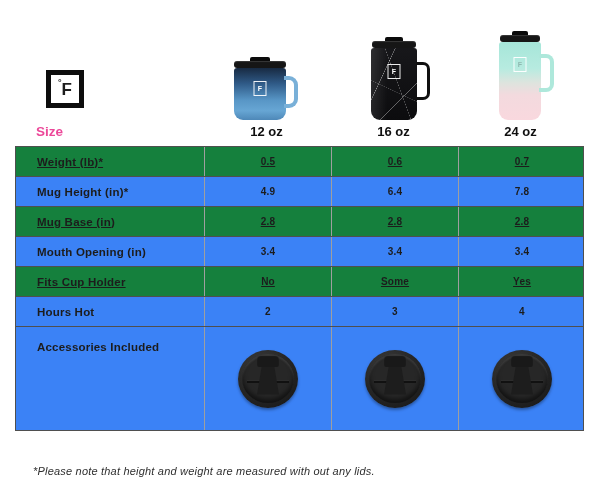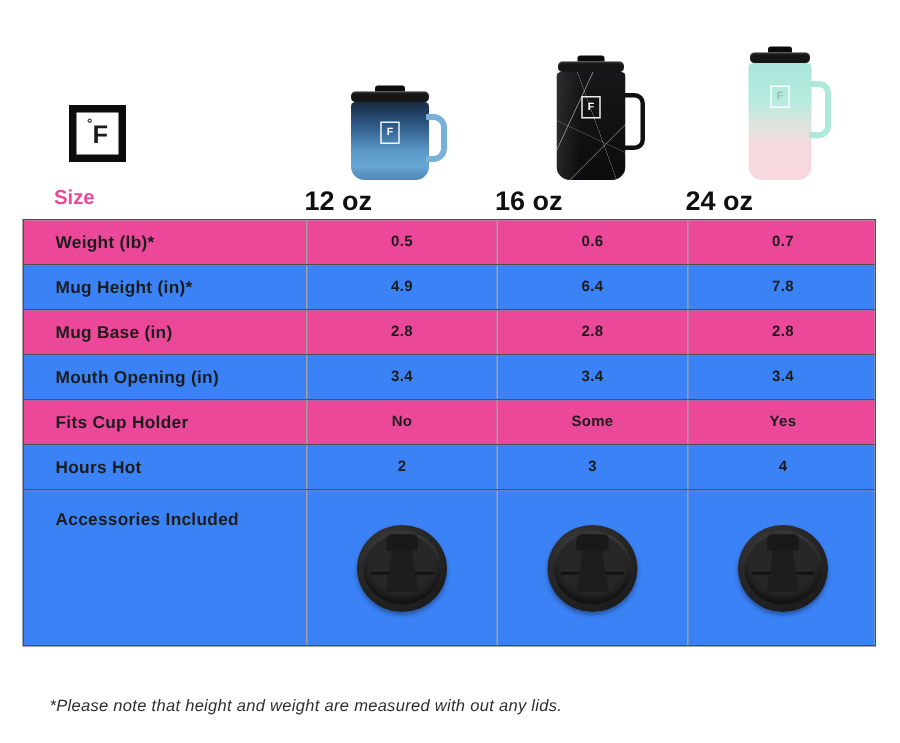--- a/index.html
+++ b/index.html
@@ -10,21 +10,21 @@
   
   .logo-box{
     position:absolute;left:46px;top:70px;width:28px;height:28px;
     border:5px solid #0d0d0d;background:#fff;
     display:flex;align-items:center;justify-content:center;
   }
   .logo-deg{font-size:9px;font-weight:bold;align-self:flex-start;margin-top:3px;line-height:1;}
   .logo-letter{font-size:17px;font-weight:bold;line-height:1;}
   
   .size-label{position:absolute;left:36px;top:124px;font-size:13.5px;font-weight:bold;color:#ec4899;}
-  .col-label{position:absolute;top:124px;width:127px;font-size:18px;font-weight:bold;color:#0f0f0f;}
+  .col-label{position:absolute;top:124px;width:127px;text-align:center;font-size:13px;font-weight:bold;color:#0f0f0f;}
   .col-label.c1{left:203px}.col-label.c2{left:330px}.col-label.c3{left:457px}
   
   .mug{position:absolute;}
   .mug-tab{margin:0 auto;background:#0b0b0b;border-radius:2px 2px 0 0;}
   .mug-lid{margin:0 auto;background:#161616;border-radius:3px;box-shadow:inset 0 1px 1px rgba(255,255,255,.15);}
   .mug-body{position:relative;margin:0 auto;border-radius:3px 3px 9px 9px;}
   .mug-handle{position:absolute;border-style:solid;border-left:none !important;}
   .emblem{
     position:absolute;left:50%;transform:translateX(-50%);
     border:1px solid rgba(255,255,255,.92);color:#fff;
@@ -57,21 +57,21 @@
   .mug24 .mug-tab{width:16px;height:4px;}
   .mug24 .mug-lid{width:40px;height:7px;}
   .mug24 .mug-body{width:42px;height:78px;
     background:linear-gradient(180deg,#a6e6d9 0%,#b7ebe0 34%,#dde4de 52%,#f3dade 68%,#f9d8de 100%);}
   .mug24 .mug-handle{right:-13px;top:12px;width:11px;height:30px;border-width:4px;border-color:#aee8db;border-radius:0 8px 8px 0;}
   .mug24 .emblem{top:15px;width:11px;height:13px;border-color:rgba(255,255,255,.95);color:#8fb9b0;}
   
   .spec-table{position:absolute;left:15px;top:146px;width:569px;border:1.5px solid #4f4f4f;box-sizing:border-box;}
   .t-row{display:grid;grid-template-columns:188px 127px 127px 127px;height:29px;border-bottom:1.5px solid #4f4f4f;background:#3b82f6;}
   .t-row:last-child{border-bottom:none;}
-  .t-row.gray{background:#ec4899;}
+  .t-row.gray{background:#15803d;text-decoration:underline;}
   .t-row.acc{height:103px;}
   .t-label{padding-left:21px;display:flex;align-items:center;font-size:11.5px;font-weight:bold;letter-spacing:.2px;}
   .t-row.acc .t-label{align-items:flex-start;padding-top:14px;}
   .t-val{display:flex;align-items:center;justify-content:center;font-size:10px;font-weight:bold;border-left:1px solid #9f9f9f;letter-spacing:.2px;}
   
   .lid{position:relative;width:60px;height:58px;border-radius:50%;
     background:radial-gradient(circle at 38% 30%,#3d3d3d 0%,#262626 50%,#141414 100%);
     box-shadow:0 2px 3px rgba(0,0,0,.35);}
   .lid-inner{position:absolute;left:4px;right:4px;top:4px;bottom:5px;border-radius:50%;background:#272727;
     box-shadow:inset 0 2px 2px rgba(255,255,255,.10),inset 0 -4px 5px rgba(0,0,0,.55);}

